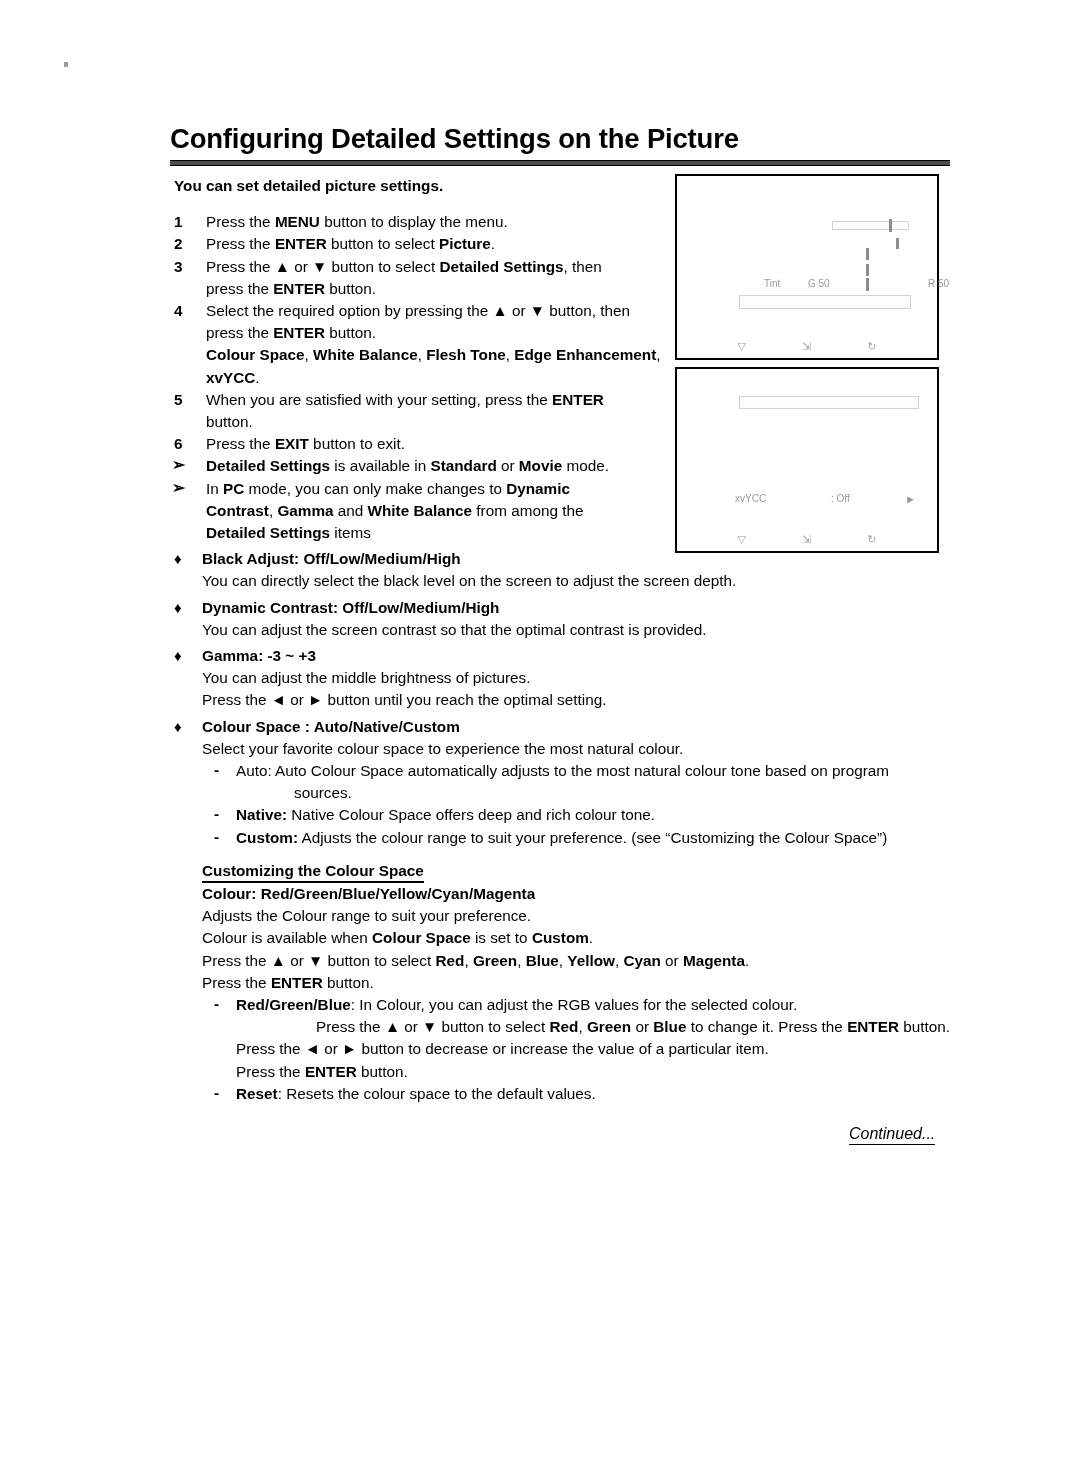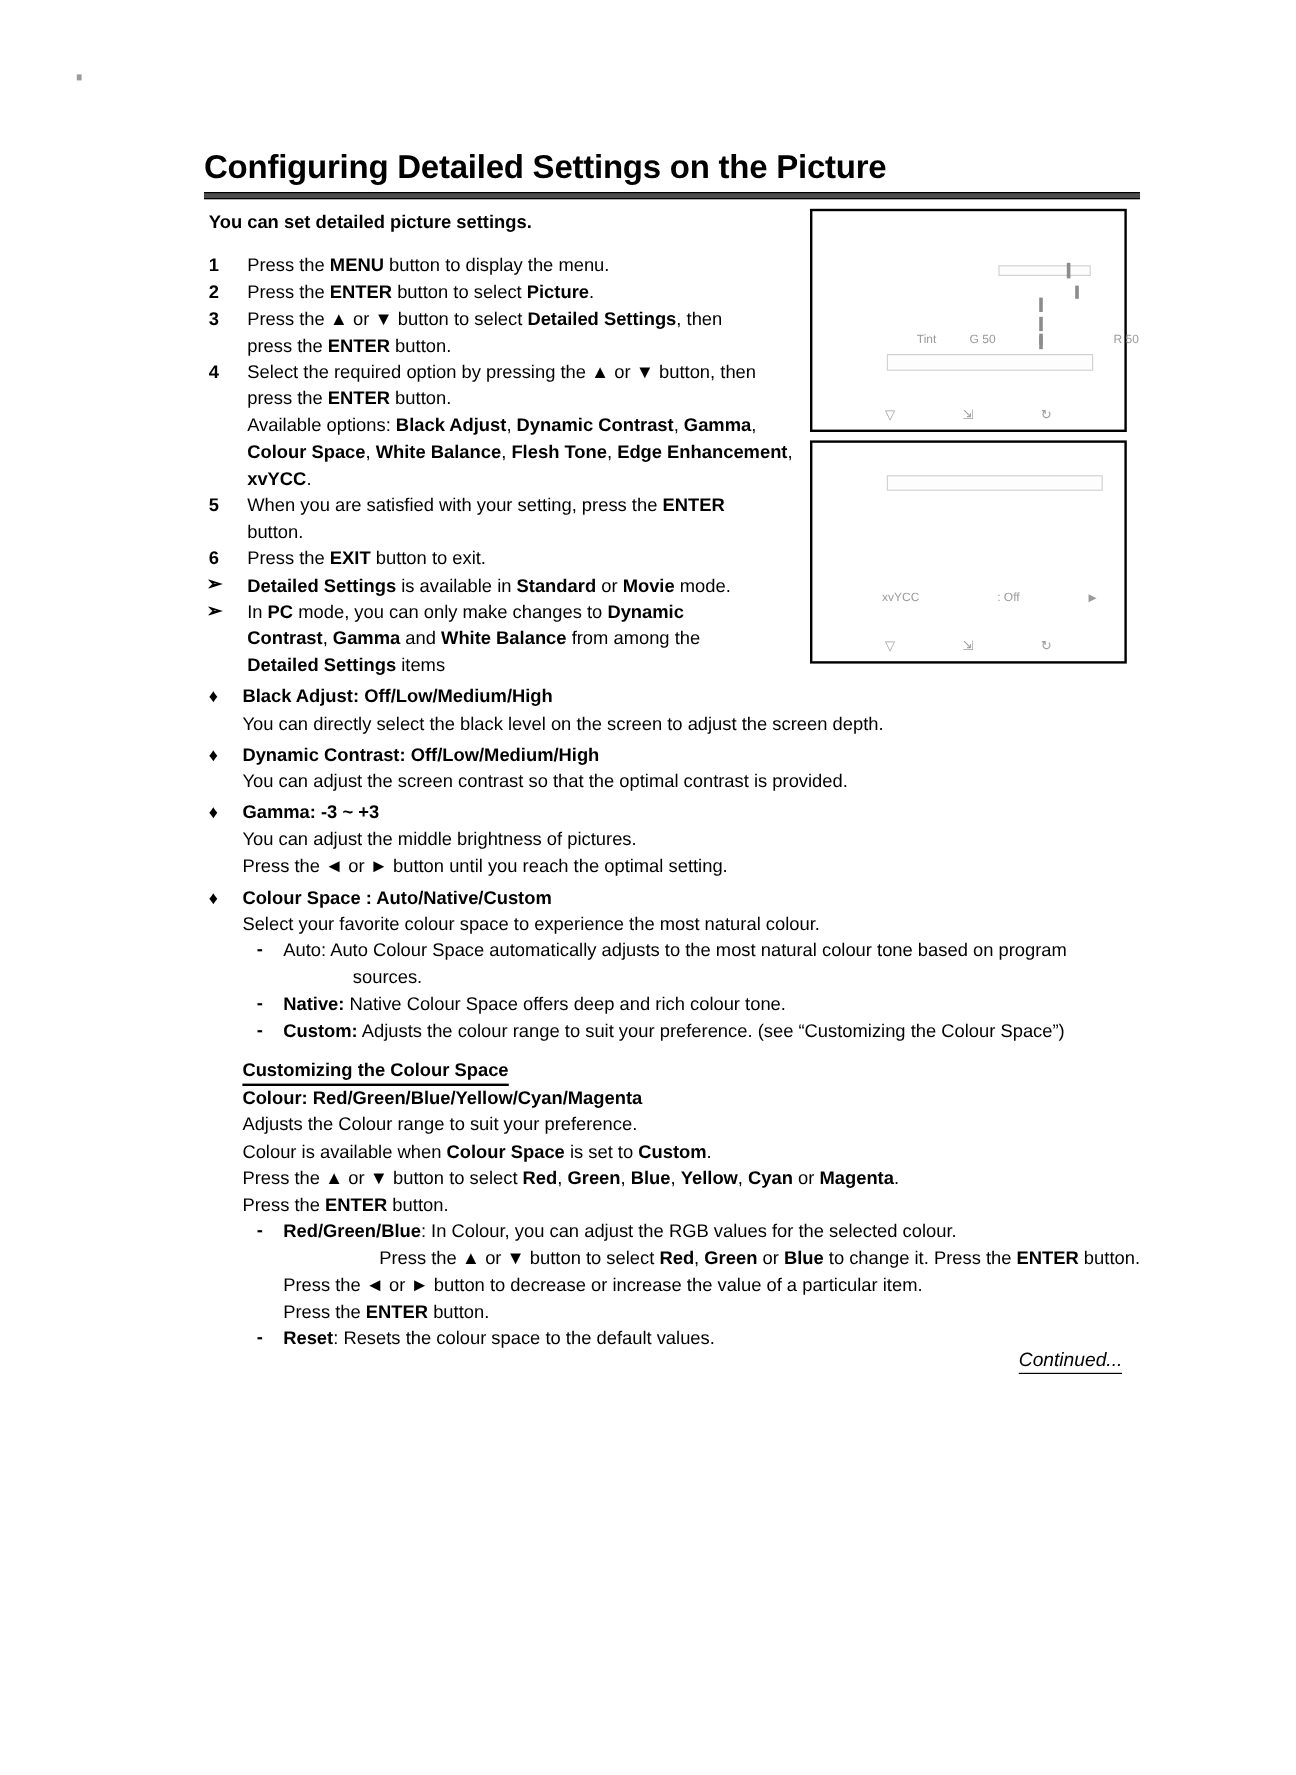--- a/index.html
+++ b/index.html
@@ -241,21 +241,20 @@
         </div>
         <div class="step">
           <span class="step-num">3</span>
           <div><span>Press the ▲ or ▼ button to select </span><span style="font-weight: bold;">Detailed Settings</span><span>, then</span></div>
           <div><span>press the </span><span style="font-weight: bold;">ENTER</span><span> button.</span></div>
         </div>
         <div class="step">
           <span class="step-num">4</span>
           <div><span>Select the required option by pressing the ▲ or ▼ button, then</span></div>
           <div><span>press the </span><span style="font-weight: bold;">ENTER</span><span> button.</span></div>
-          <div><span>Available options: </span><span style="font-weight: bold;">Black Adjust</span><span>, </span><span style="font-weight: bold;">Dynamic Contrast</span><span>, </span><span style="font-weight: bold;">Gamma</span><span>,</span></div>
           <div><span style="font-weight: bold;">Colour Space</span><span>, </span><span style="font-weight: bold;">White Balance</span><span>, </span><span style="font-weight: bold;">Flesh Tone</span><span>, </span><span style="font-weight: bold;">Edge Enhancement</span><span>,</span></div>
           <div><span style="font-weight: bold;">xvYCC</span><span>.</span></div>
         </div>
         <div class="step">
           <span class="step-num">5</span>
           <div><span>When you are satisfied with your setting, press the </span><span style="font-weight: bold;">ENTER</span></div>
           <div><span>button.</span></div>
         </div>
         <div class="step">
           <span class="step-num">6</span>

